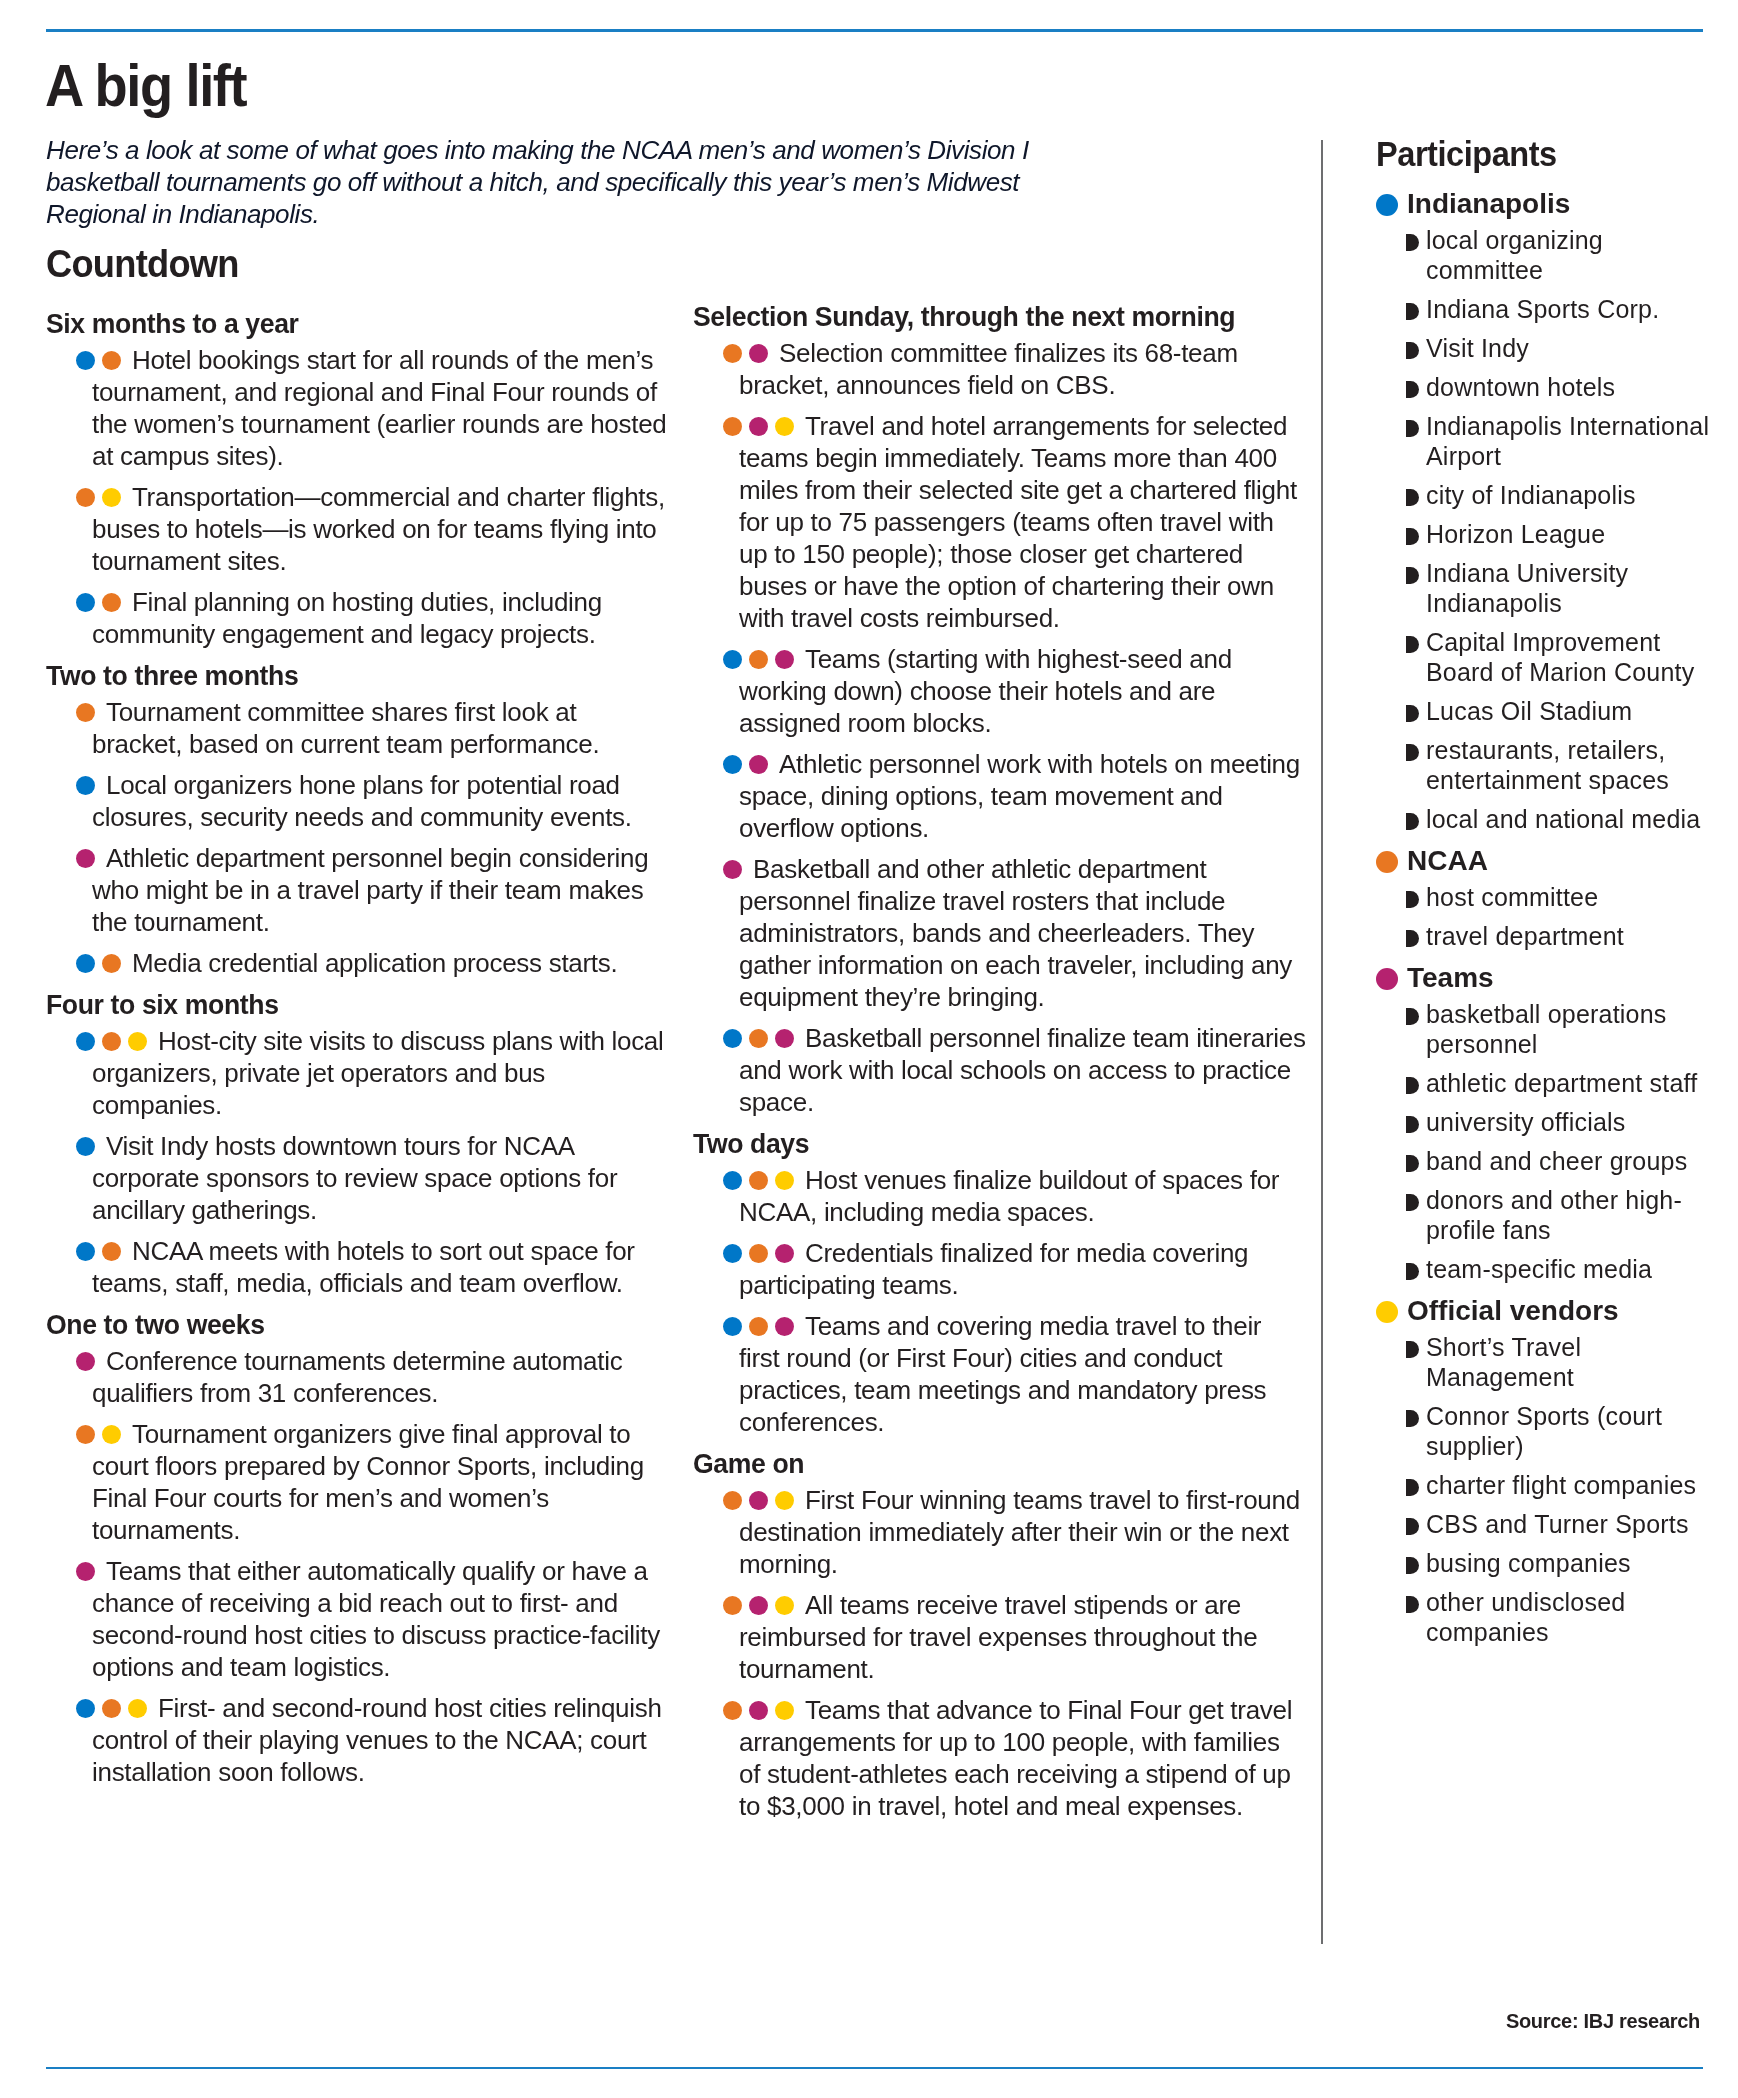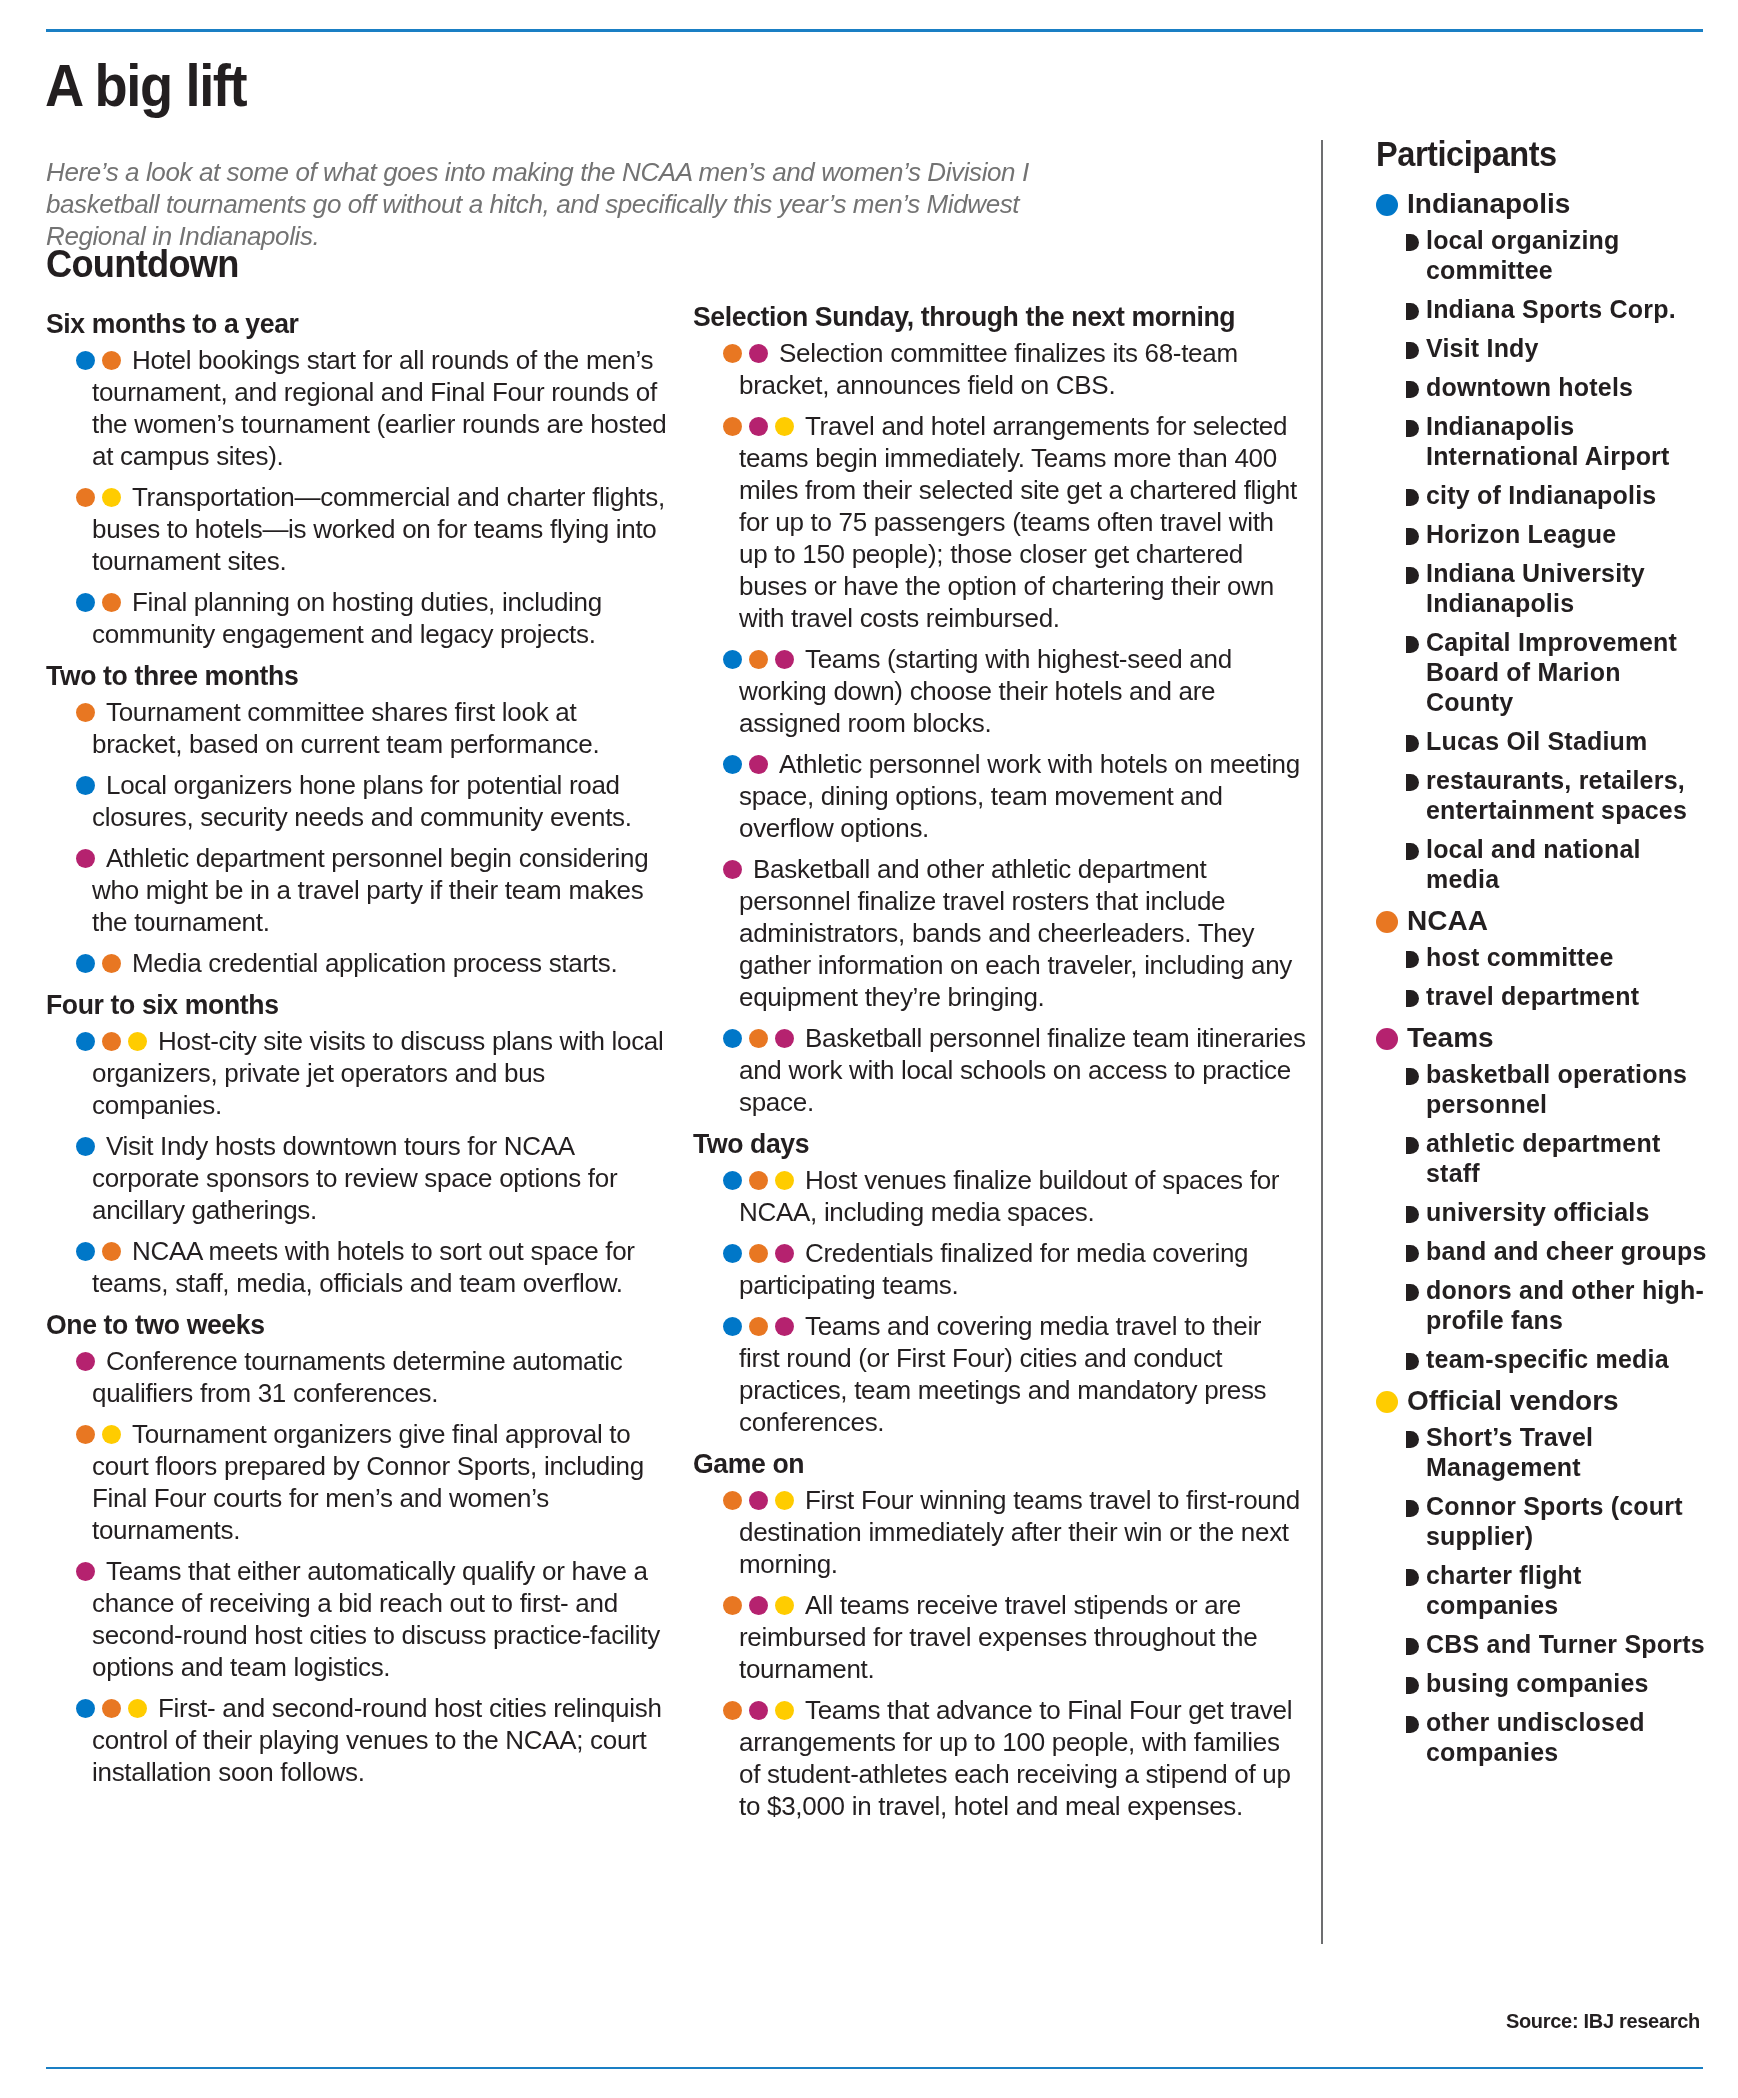--- a/index.html
+++ b/index.html
@@ -15,21 +15,21 @@
 
   #title {
     position: absolute; left: 45px; top: 51px;
     font-size: 59px; font-weight: bold; letter-spacing: -1.5px;
     transform: scaleX(0.92); transform-origin: left top;
     line-height: 71px;
   }
   #intro {
     position: absolute; left: 46px; top: 134px; width: 1238px;
     font-size: 26px; font-style: italic; line-height: 32px;
-    letter-spacing: -0.4px; color: #737373; margin-top: 22px;
+    letter-spacing: -0.4px; color: #0f172a;
   }
   #intro span { display: block; white-space: nowrap; }
   #countdown-heading {
     position: absolute; left: 46px; top: 242px;
     font-size: 39px; font-weight: bold; letter-spacing: -0.8px;
     transform: scaleX(0.93); transform-origin: left top;
   }
 
   .col { position: absolute; }
   #col-left { left: 46px; top: 307px; width: 624px; }
@@ -64,21 +64,21 @@
   .group { margin-bottom: 6px; }
   .group-heading {
     font-size: 28px; font-weight: bold; line-height: 36px; position: relative;
     padding-left: 31px; margin-bottom: 3px;
   }
   .group-heading .gdot {
     position: absolute; left: 0; top: 8px; width: 22px; height: 22px; border-radius: 50%;
   }
   .member {
     position: relative; padding-left: 50px; font-size: 25px; line-height: 30px;
-    letter-spacing: 0.2px; margin-bottom: 9px; font-weight: bold;
+    letter-spacing: 0.2px; margin-bottom: 9px;
   }
   .member .half {
     position: absolute; left: 30px; top: 9px; width: 13px; height: 17px;
     background: #231f20; border-radius: 0 9px 9px 0;
   }
   #source {
     position: absolute; right: 38px; top: 2010px;
     font-size: 20px; letter-spacing: -0.3px; font-weight: bold;
   }
 </style>

